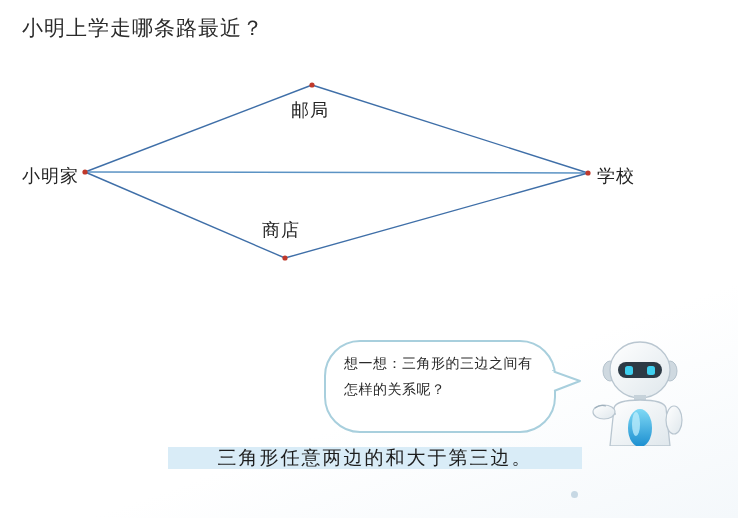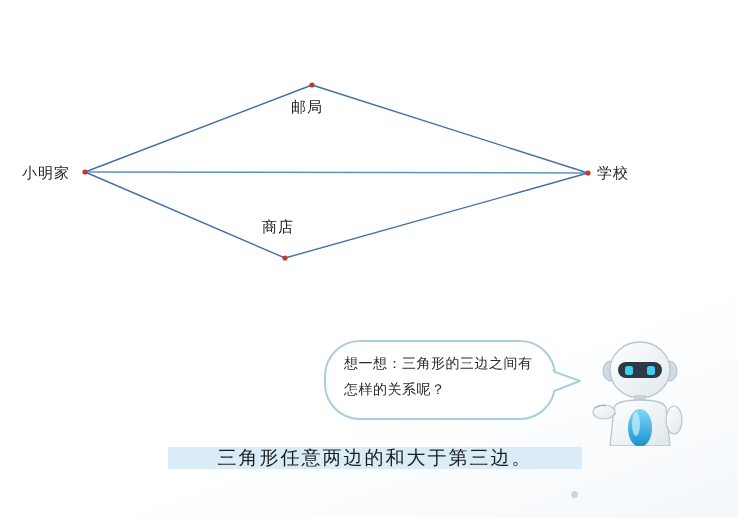--- a/index.html
+++ b/index.html
@@ -37,21 +37,21 @@
   #diagram {
     position: absolute;
     left: 0;
     top: 60px;
     width: 738px;
     height: 225px;
   }
   #diagram svg { display: block; }
   .vertex-label {
     position: absolute;
-    font-size: 15px;
+    font-size: 18px;
     color: #232323;
     white-space: nowrap;
     letter-spacing: 1px;
   }
   #label-home  { left: 14px;  top: 104px; margin-left: 8px; }
   #label-school{ left: 597px; top: 104px; text-align: center; }
   #label-post  { left: 291px; top: 38px;  }
   #label-store { left: 262px; top: 158px; text-align: right; }
 
   
@@ -74,21 +74,21 @@
     color: #1f1f1f;
     font-weight: normal;
   }
 
   
   #bubble {
     position: absolute;
     left: 324px;
     top: 340px;
     width: 232px;
-    height: 80px;
+    height: 93px;
     border: 2px solid #a8cfdd;
     border-radius: 36px;
     background: #ffffff;
     box-sizing: border-box;
     text-decoration: underline;
   }
   #bubble-text {
     position: absolute;
     left: 18px;
     top: 9px;
@@ -153,20 +153,21 @@
     height: 7px;
     border-radius: 50%;
     background: #c7d8e4;
   }
 </style>
 </head>
 <body>
 
 <div id="page">
 
+  <div id="title">小明上学走哪条路最近？</div>
 
   <div id="diagram">
     <svg width="738" height="225" viewBox="0 0 738 225">
 
       <line x1="85" y1="112" x2="312" y2="25" stroke="#3f6fa8" stroke-width="1.4"></line>
       <line x1="312" y1="25" x2="588" y2="113" stroke="#3f6fa8" stroke-width="1.4"></line>
       <line x1="85" y1="112" x2="588" y2="113" stroke="#5b93c4" stroke-width="1.5"></line>
       <line x1="85" y1="112" x2="285" y2="198" stroke="#3f6fa8" stroke-width="1.4"></line>
       <line x1="285" y1="198" x2="588" y2="113" stroke="#3f6fa8" stroke-width="1.4"></line>
 

